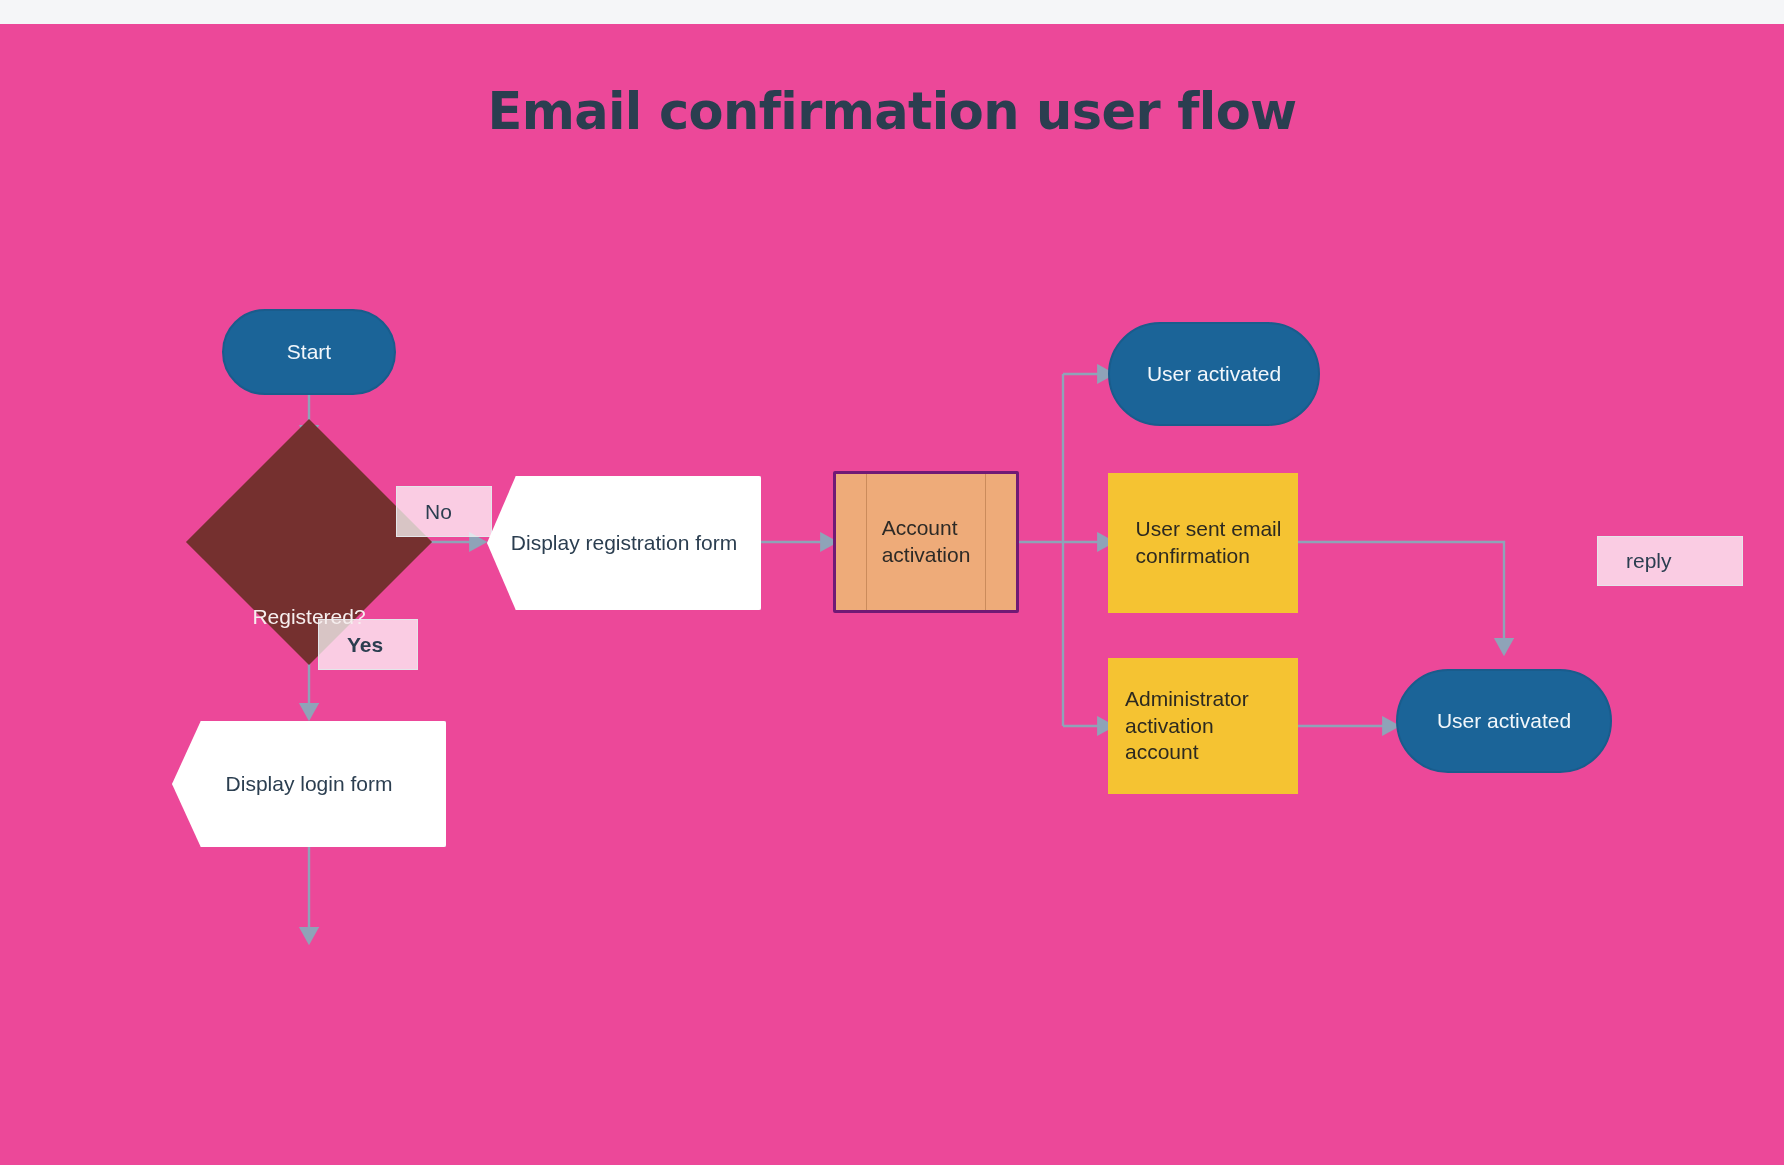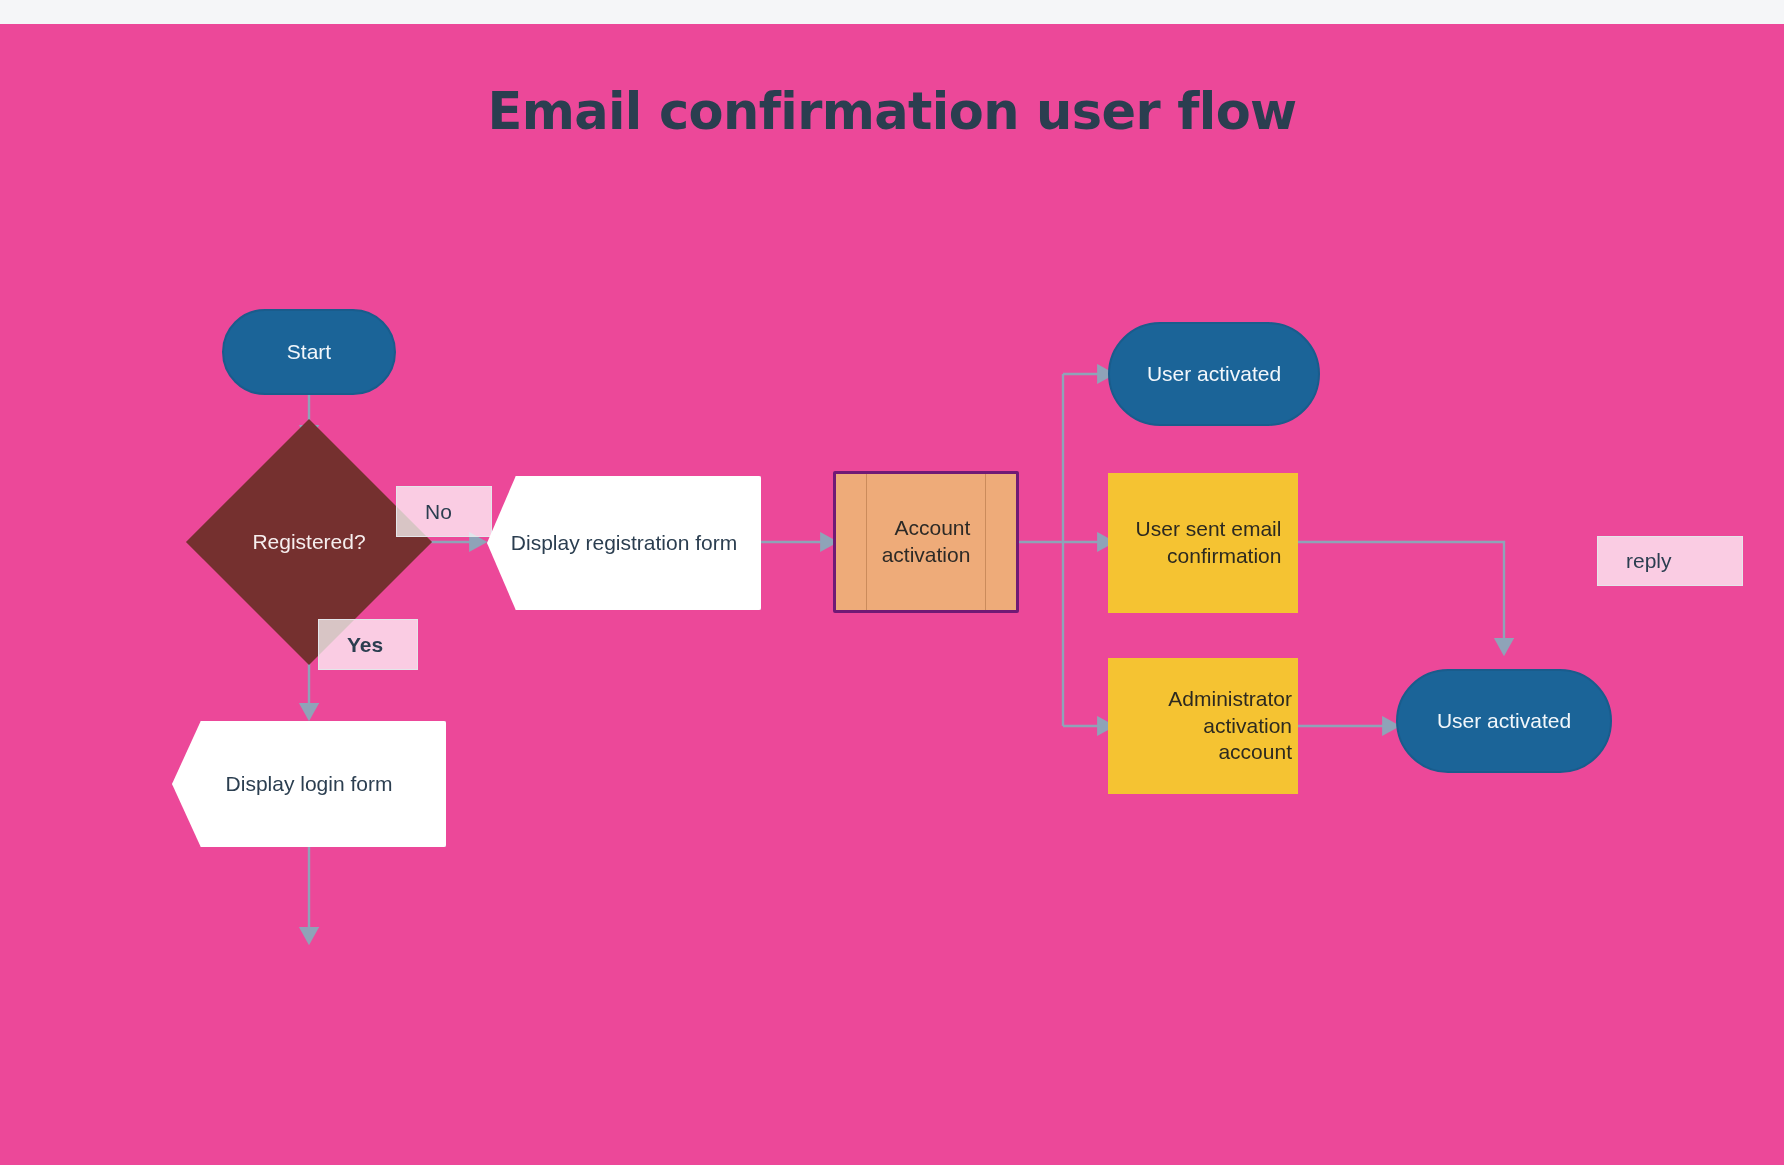--- a/index.html
+++ b/index.html
@@ -41,39 +41,39 @@
     pointer-events: none;
   }
 
   
   .node {
     position: absolute;
     box-sizing: border-box;
     display: flex;
     align-items: center;
     justify-content: center;
-    text-align: right;
+    text-align: left;
     line-height: 1.28;
   }
   .node .lbl { display: block; padding: 0 6px; }
 
   
   .n-term {
     background: #1b6498;
     border: 2px solid #1a5c8c;
     border-radius: 72px;
     color: #f2f7fb;
     font-size: 21px;
   }
 
   
   .n-decision-wrap {
     position: absolute;
     display: flex;
-    align-items: center;
+    align-items: flex-end;
     justify-content: center;
   }
   .n-decision-shape {
     position: absolute;
     left: 0; top: 0;
     width: 100%; height: 100%;
     background: #75302f;
     transform: rotate(45deg);
   }
   .n-decision-text {

